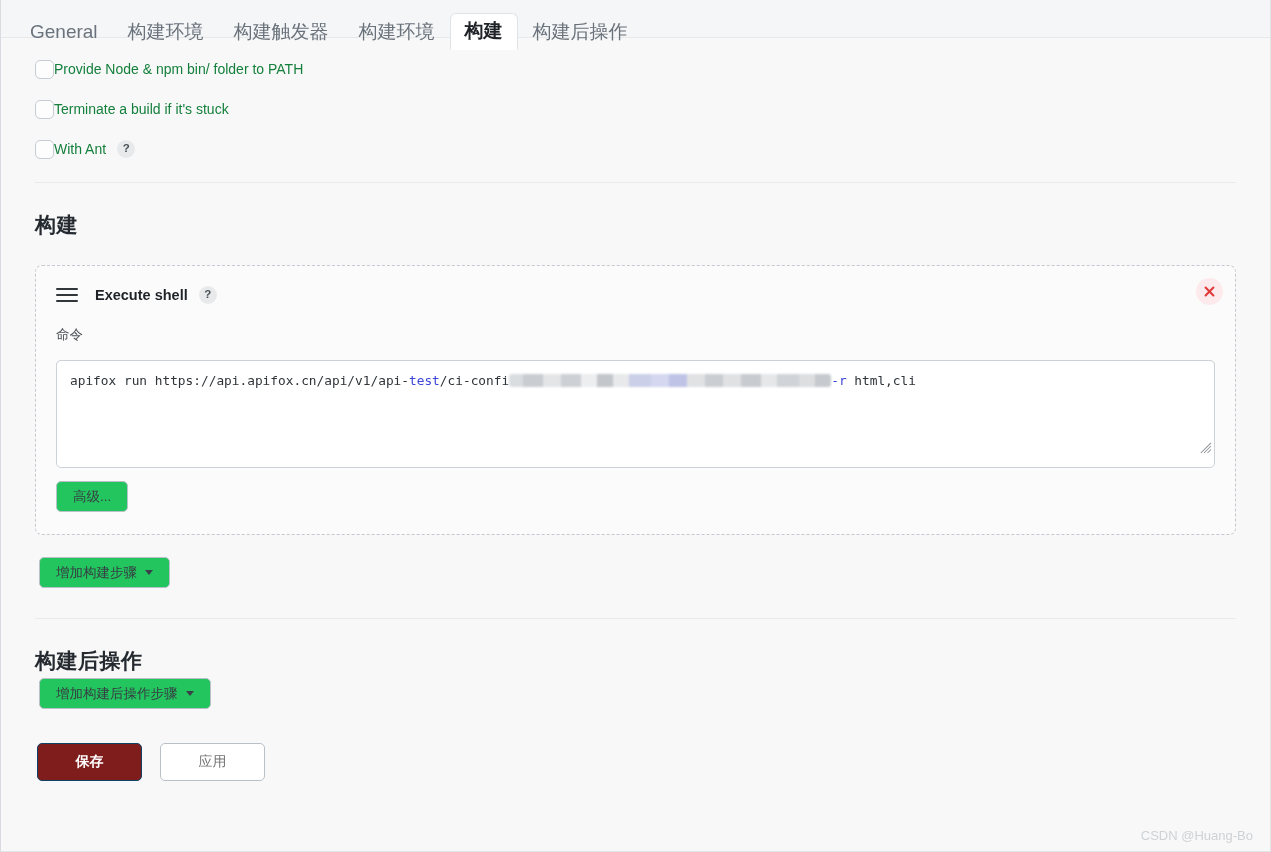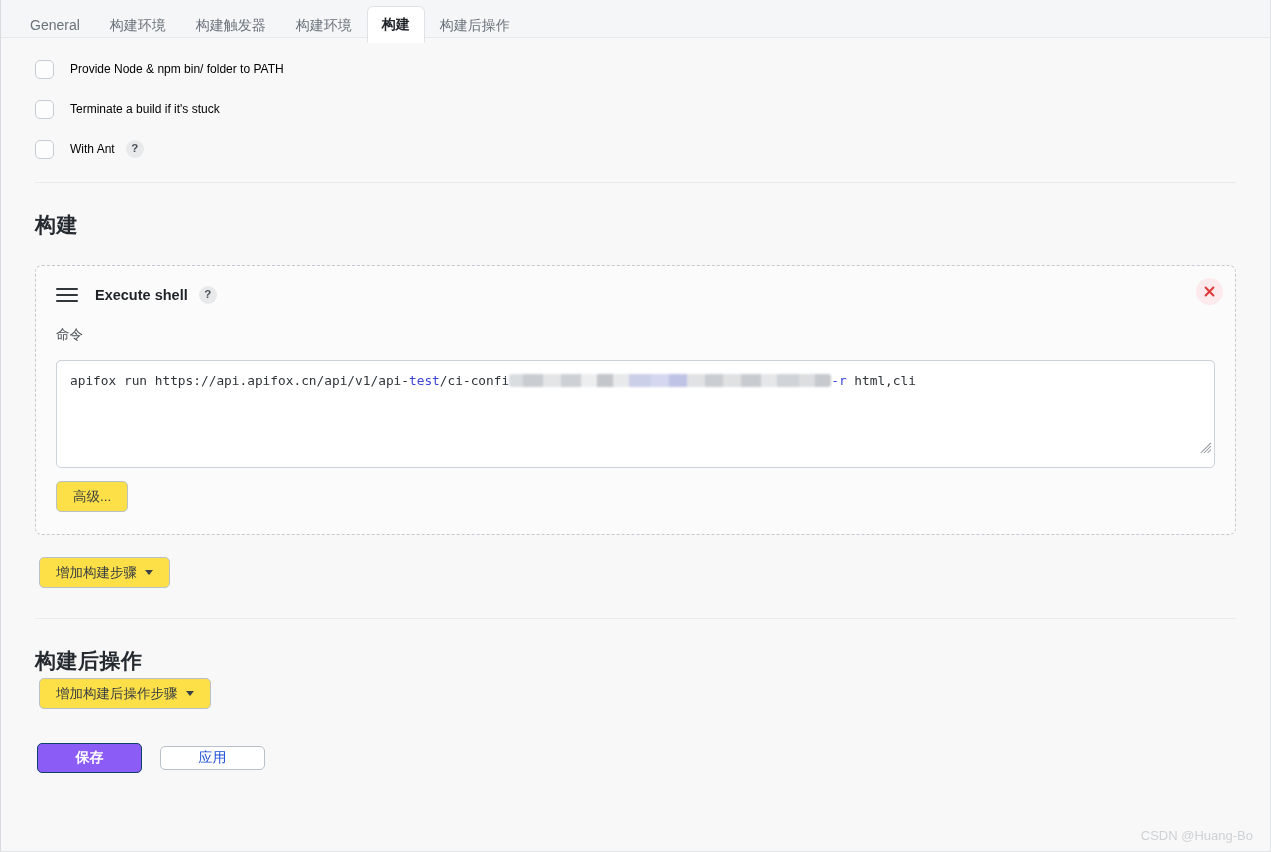--- a/index.html
+++ b/index.html
@@ -35,32 +35,32 @@
     height: 38px;
     background: #f5f6f7;
     border-bottom: 1px solid #e6e8ea;
     display: flex;
     align-items: flex-end;
     padding-left: 14px;
     box-sizing: border-box;
   }
   .tab {
     position: relative;
-    font-size: 14px;
+    font-size: 19px;
     color: #6a727b;
     padding: 8px 14px 9px 14px;
     line-height: 18px;
     white-space: nowrap;
     cursor: pointer;
     background: transparent;
     border: 1px solid transparent;
     border-bottom: none;
     border-radius: 6px 6px 0 0;
     box-sizing: border-box;
-    top: 6px;
+    top: 13px;
   }
   .tab.active {
     color: #1f2328;
     font-weight: bold;
     background: #ffffff;
     border-color: #dfe3e6;
     border-bottom: 1px solid #ffffff;
   }
 
   
@@ -82,23 +82,22 @@
     width: 19px;
     height: 19px;
     border: 1.6px solid #c6ccd2;
     border-radius: 5px;
     background: #fdfdfd;
     box-sizing: border-box;
     flex: 0 0 auto;
     cursor: pointer;
   }
   .cb-label {
-    font-size: 12px;
-    color: #000000;
-    margin-left: 16px;
+    font-size: 14px;
+    color: #15803d;
     line-height: 19px;
     white-space: nowrap;
   }
   .help-badge {
     display: inline-flex;
     align-items: center;
     justify-content: center;
     width: 18px;
     height: 18px;
     border-radius: 50%;
@@ -278,21 +277,21 @@
   }
 
   
   .btn {
     display: inline-flex;
     align-items: center;
     justify-content: center;
     font-family: "Liberation Sans", "DejaVu Sans", sans-serif;
     font-size: 13.5px;
     color: #373d43;
-    background: #fde047;
+    background: #22c55e;
     border: 1.4px solid #b9c0c7;
     border-radius: 5px;
     padding: 0 16px;
     height: 31px;
     cursor: pointer;
     box-sizing: border-box;
     white-space: nowrap;
   }
   .btn .caret {
     margin-left: 8px;
@@ -318,35 +317,35 @@
     margin: 30px 34px 0 34px;
   }
 
   .footer-actions {
     margin: 34px 0 0 36px;
     display: flex;
     align-items: center;
     gap: 18px;
   }
   .btn-save {
-    background: #8b5cf6;
+    background: #7f1d1d;
     border: 1px solid #0e4368;
     color: #ffffff;
     font-weight: bold;
     font-size: 14px;
-    height: 30px;
+    height: 38px;
     min-width: 105px;
     border-radius: 5px;
   }
   .btn-apply {
     background: #ffffff;
     border: 1.4px solid #b9c0c7;
-    color: #1d4ed8;
+    color: #737373;
     font-size: 14px;
-    height: 24px;
+    height: 38px;
     min-width: 105px;
     border-radius: 5px;
   }
 
   .watermark {
     position: absolute;
     right: 17px;
     bottom: 8px;
     font-size: 13px;
     color: #cfd2d5;

